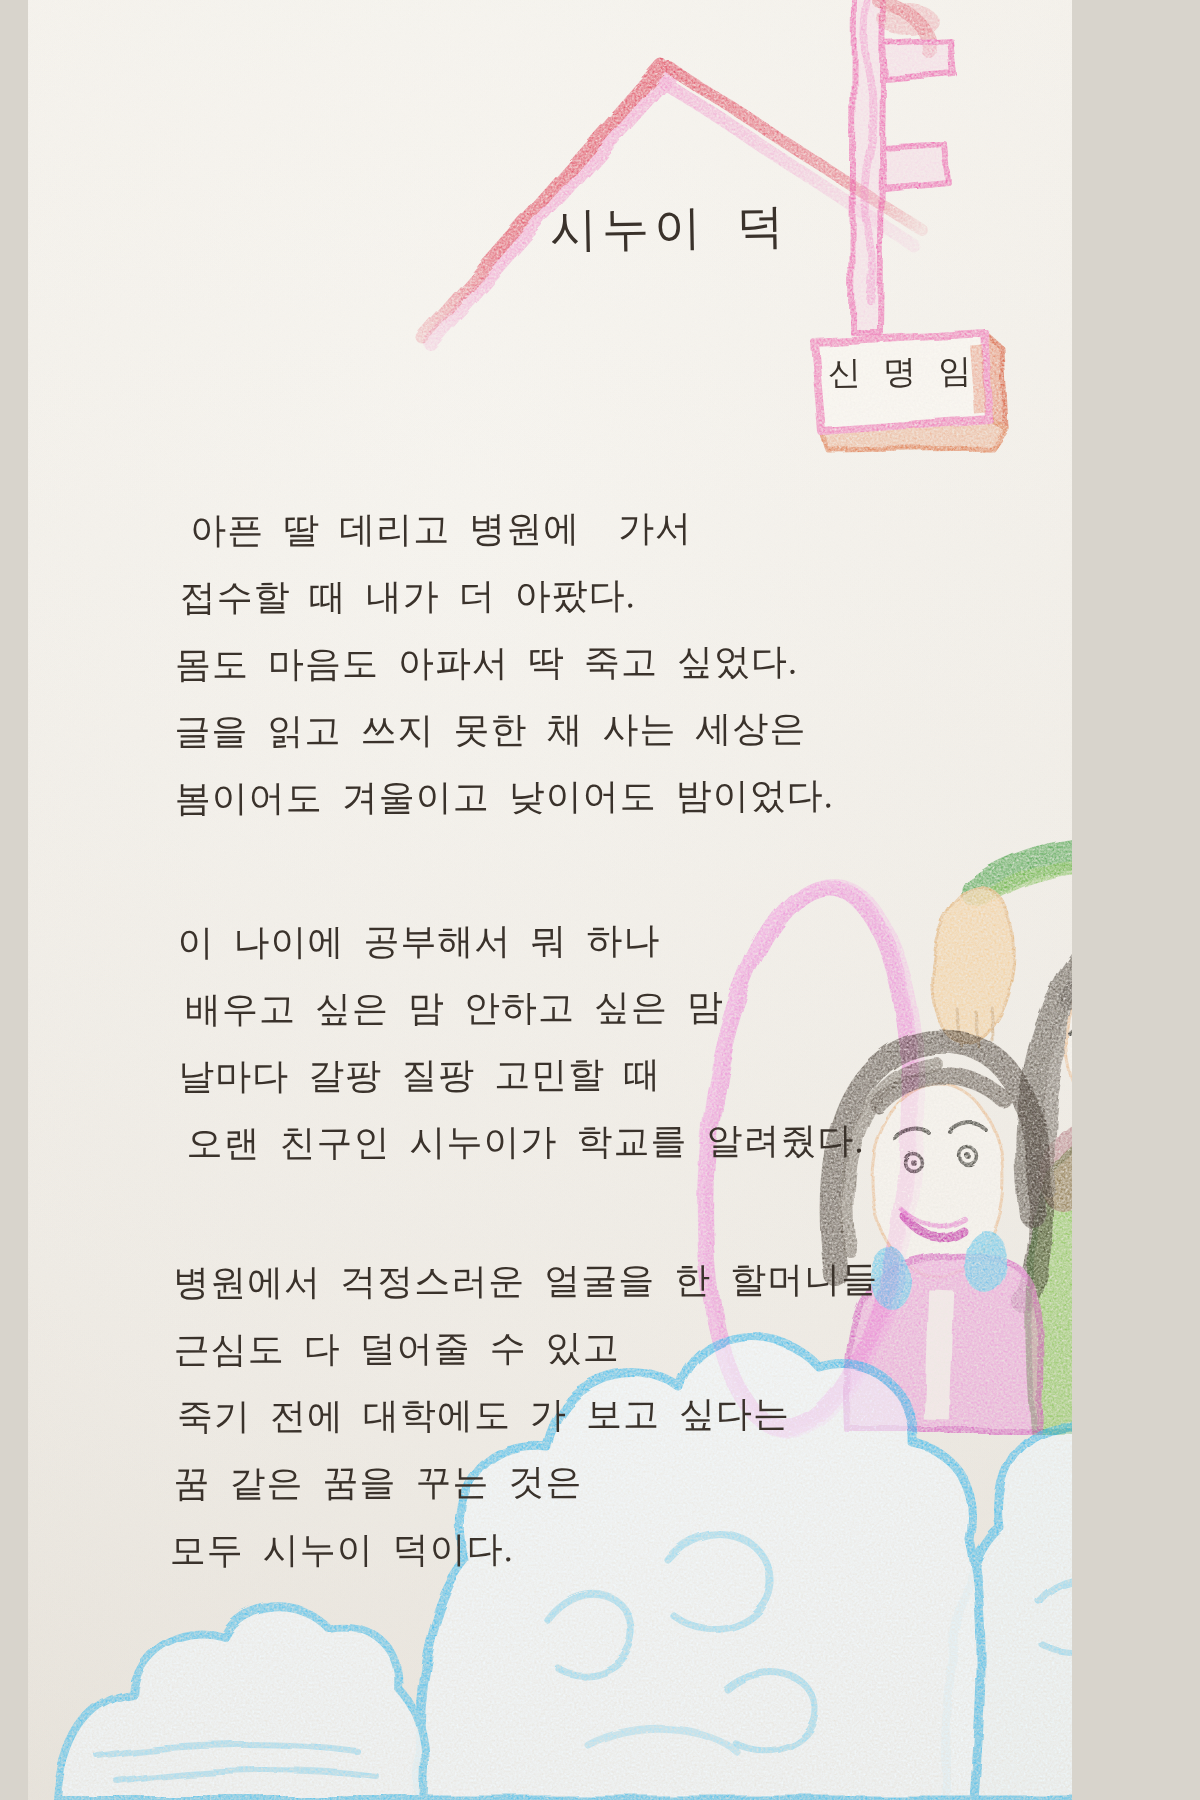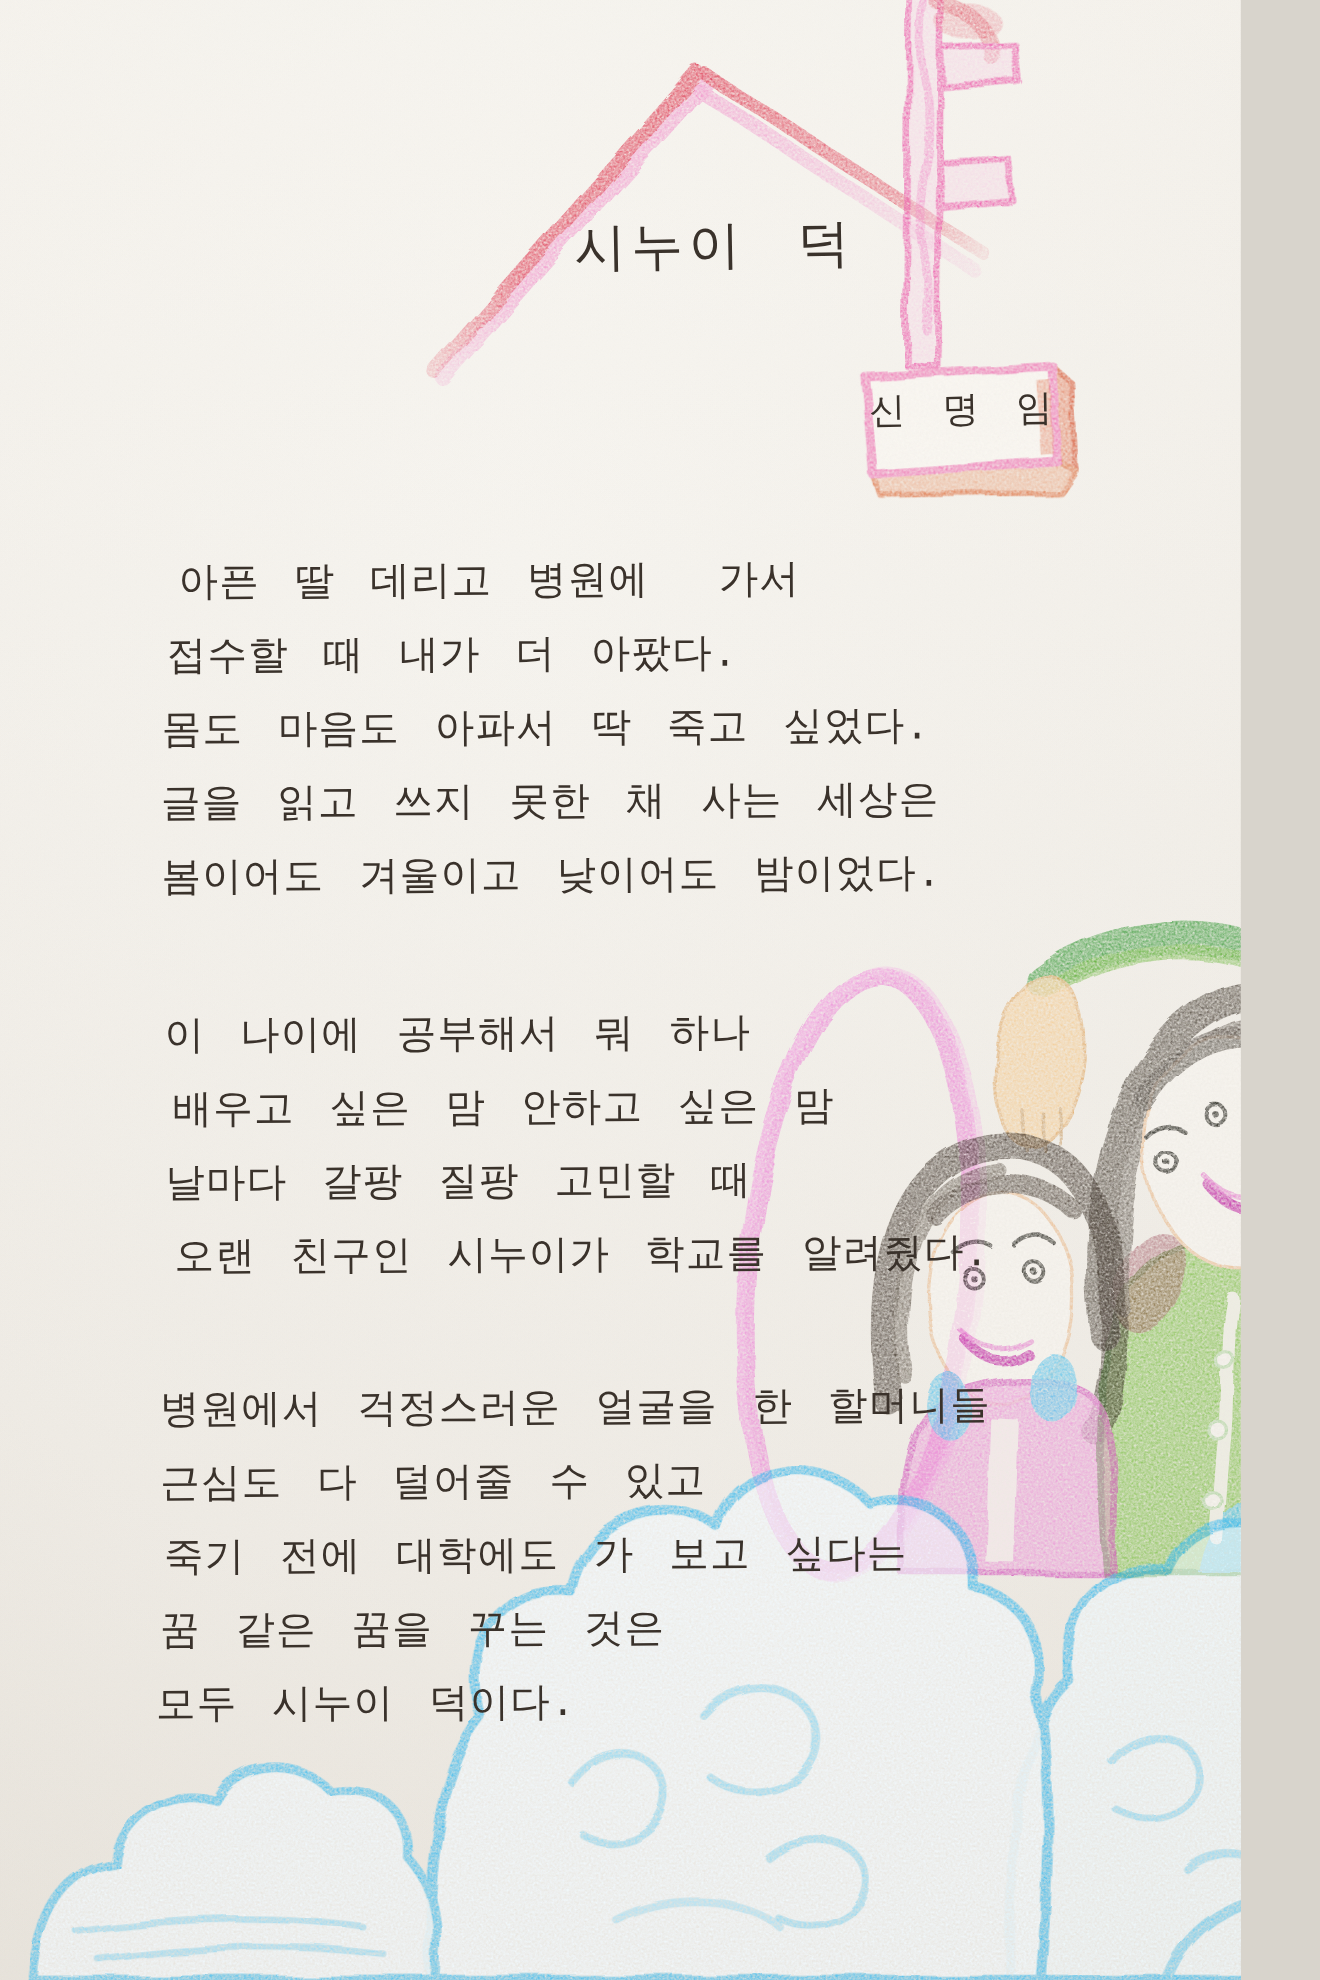--- a/index.html
+++ b/index.html
@@ -1,21 +1,22 @@
 <!DOCTYPE html>
 <html><head>
 <meta charset="utf-8">
 <style>
   html,body{margin:0;padding:0;background:#d8d4cc;}
   #page{
-    position:relative;width:1128px;height:1800px;overflow:hidden;
+    position:relative;width:1044px;height:1800px;overflow:hidden;
     background:
       linear-gradient(180deg, rgba(255,255,255,0.05) 0%, rgba(120,105,90,0.06) 100%),
       radial-gradient(130% 95% at 42% 28%, #f8f6f1 0%, #f4f1eb 55%, #ebe7df 100%);
-    font-family:Liberation Mono, monospace;
+    font-family:Liberation Serif, serif;
+    margin-left:28px;
   }
   #art{position:absolute;left:0;top:0;z-index:1;}
   .ink{color:#3a322b;}
   #title{
     position:absolute;left:522px;top:198px;z-index:2;
     font-size:47px;letter-spacing:5px;word-spacing:14px;line-height:60px;
     transform:rotate(-1deg);white-space:pre;
   }
   #author{
     position:absolute;left:790px;top:350px;width:170px;z-index:2;

